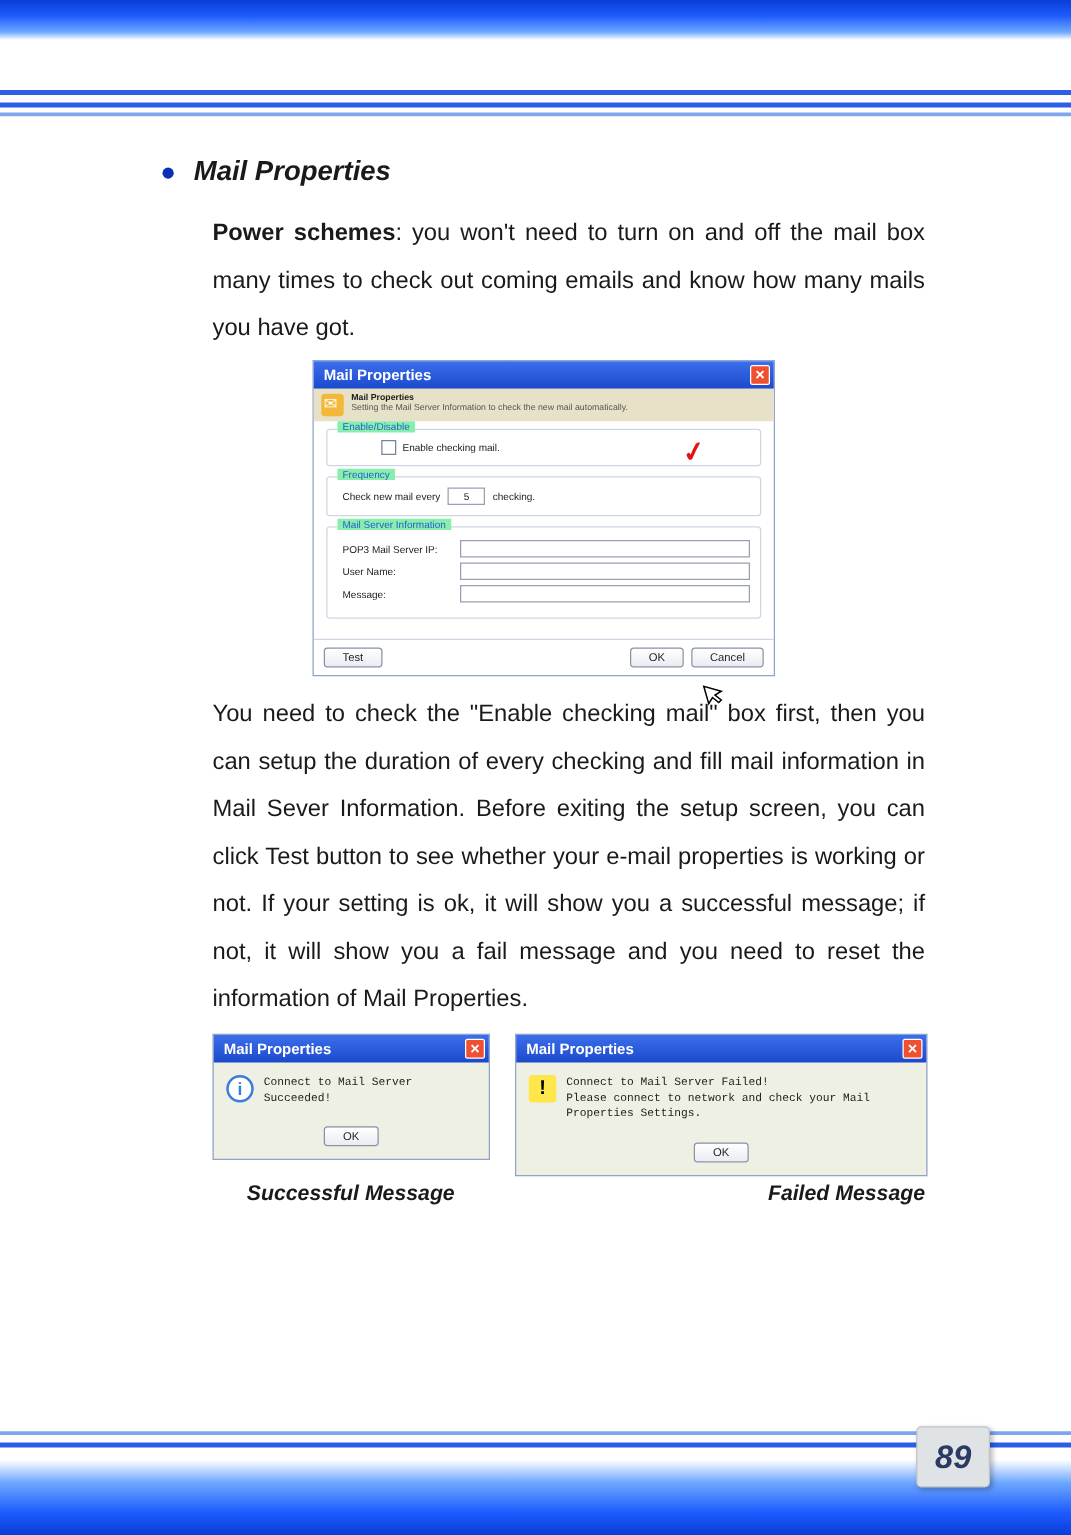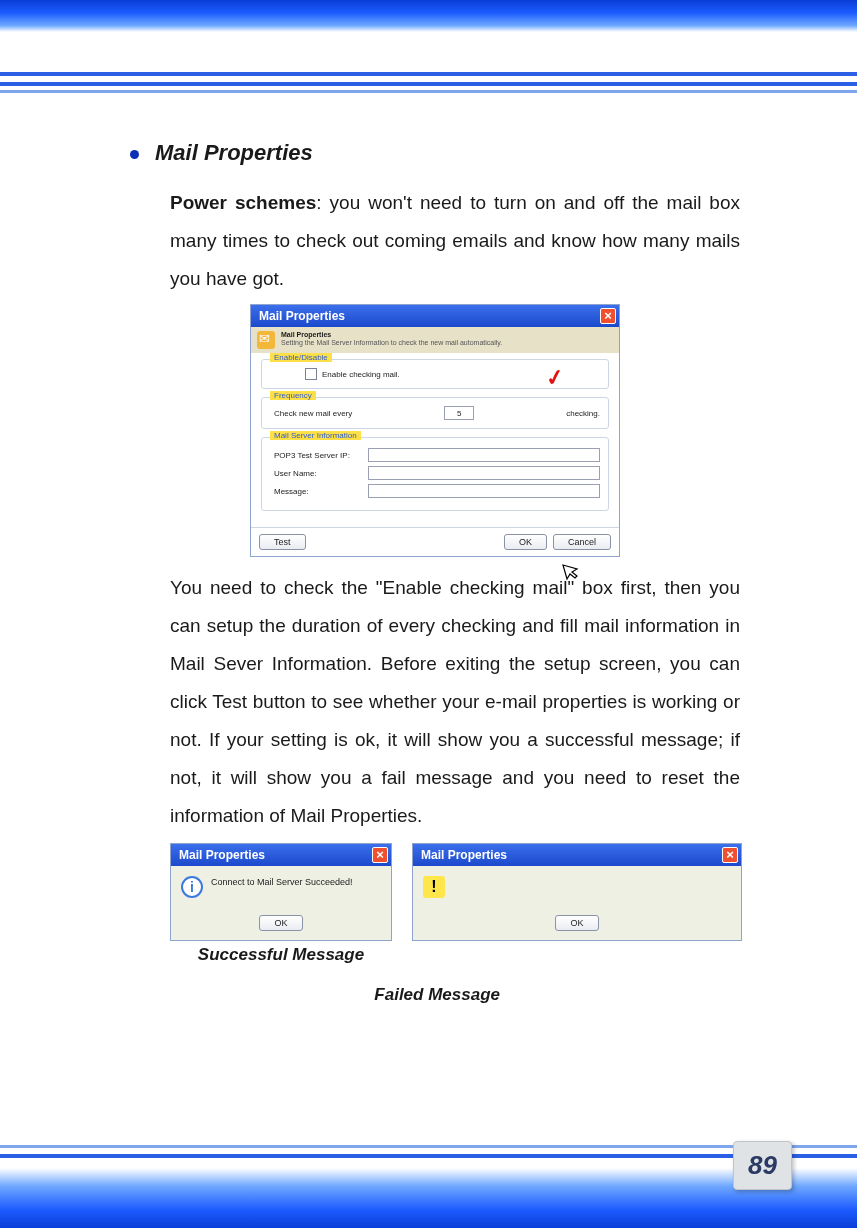--- a/index.html
+++ b/index.html
@@ -36,21 +36,21 @@
     font-size: 26px;
     font-style: italic;
     font-weight: bold;
     color: #2b3a63;
     box-shadow: 2px 2px 4px rgba(0,0,0,0.25);
   }
 
   
   .content {
     position: absolute;
-    top: 140px;
+    top: 124px;
     left: 130px;
     width: 610px;
     color: #1a1a1a;
   }
   .bulletline { display: flex; align-items: flex-start; gap: 16px; margin-bottom: 18px; }
   .bullet { width: 9px; height: 9px; border-radius: 50%; background: #0b2fb5; margin-top: 10px; flex-shrink: 0; }
   .heading { font-size: 22px; font-style: italic; font-weight: bold; }
   .para {
     font-size: 19px;
     line-height: 2.0;
@@ -135,42 +135,42 @@
   .fieldset {
     border: 1px solid #cfd6e3;
     border-radius: 3px;
     padding: 6px 8px 8px;
     margin-bottom: 8px;
     position: relative;
   }
   .fs-legend {
     position: absolute;
     top: -7px; left: 8px;
-    background: #fde047;
+    background: #86efac;
     padding: 0 4px;
     font-size: 8px;
     color: #2c5bd4;
   }
   .checkbox-row { display: flex; align-items: center; gap: 5px; font-size: 8px; color: #222; margin-top: 2px; padding-left: 35px; }
   .checkbox {
     width: 12px; height: 12px;
     border: 1px solid #7a8299;
     background: #fff;
     position: relative;
   }
   .redcheck {
     position: absolute;
     left: 295px; top: 60px;
     font-size: 22px;
     color: #e31313;
     font-weight: bold;
     transform: rotate(-10deg);
     pointer-events: none;
   }
-  .freq-row { font-size: 8px; color: #222; display: flex; align-items: center; gap: 6px; margin-top: 2px; padding-left: 4px; justify-content: space-between;}
+  .freq-row { font-size: 8px; color: #222; display: flex; align-items: center; gap: 6px; margin-top: 2px; padding-left: 4px;}
   .num-input {
     width: 30px; height: 14px;
     border: 1px solid #9aa0b2;
     font-size: 8px;
     text-align: center;
     line-height: 13px;
     background: #fff;
   }
   .form-row { display: flex; align-items: center; gap: 6px; font-size: 8px; color: #222; margin: 4px 0; padding-left: 4px;}
   .form-row .lbl { width: 88px; }
@@ -217,23 +217,23 @@
   .msg-body { padding: 10px 10px 10px; display: flex; gap: 8px; font-size: 9px; color: #222; align-items: flex-start;}
   .msg-body .mico {
     width: 22px; height: 22px;
     border-radius: 50%;
     flex-shrink: 0;
     display: flex; align-items: center; justify-content: center;
     font-weight: bold;
   }
   .mico.info { background: #fff; border: 2px solid #3b7ae0; color: #3b7ae0; font-size: 14px; }
   .mico.warn { background: #ffe64a; color: #000; font-size: 16px; border-radius: 3px; transform: rotate(0deg);}
-  .msg-text { line-height: 1.4; }
+  .msg-text { line-height: 1.4; font-family: Liberation Mono, monospace; }
   .msg-footer { padding: 4px 0 10px; text-align: center; }
-  .captions { display: flex; gap: 20px; margin-left: 40px; margin-top: 4px; flex-direction: column;}
+  .captions { display: flex; gap: 20px; margin-left: 40px; margin-top: 4px;}
   .cap { font-style: italic; font-weight: bold; font-size: 17px; text-align: center; }
   .cap.c1 { width: 222px; }
   .cap.c2 { width: 330px; text-align: right; }
 </style>
 </head>
 <body>
 
 <div class="topbar bar1"></div>
 <div class="topbar bar2"></div>
 <div class="topbar bar3"></div>
@@ -282,21 +282,21 @@
         <div class="freq-row">
           <span>Check new mail every</span>
           <div class="num-input">5</div>
           <span>checking.</span>
         </div>
       </div>
 
       <div class="fieldset">
         <div class="fs-legend">Mail Server Information</div>
         <div class="form-row">
-          <span class="lbl">POP3 Test Server IP:</span>
+          <span class="lbl">POP3 Mail Server IP:</span>
           <div class="text-input"></div>
         </div>
         <div class="form-row">
           <span class="lbl">User Name:</span>
           <div class="text-input"></div>
         </div>
         <div class="form-row">
           <span class="lbl">Message:</span>
           <div class="text-input"></div>
         </div>
@@ -334,20 +334,24 @@
       </div>
     </div>
 
     <div class="msg-dialog fail">
       <div class="titlebar">
         <span>Mail Properties</span>
         <div class="closebtn">×</div>
       </div>
       <div class="msg-body">
         <div class="mico warn">!</div>
+        <div class="msg-text">
+          <div>Connect to Mail Server Failed!</div>
+          <div>Please connect to network and check your Mail Properties Settings.</div>
+        </div>
       </div>
       <div class="msg-footer">
         <span class="btn">OK</span>
       </div>
     </div>
 
   </div>
 
   <div class="captions">
     <div class="cap c1">Successful Message</div>

